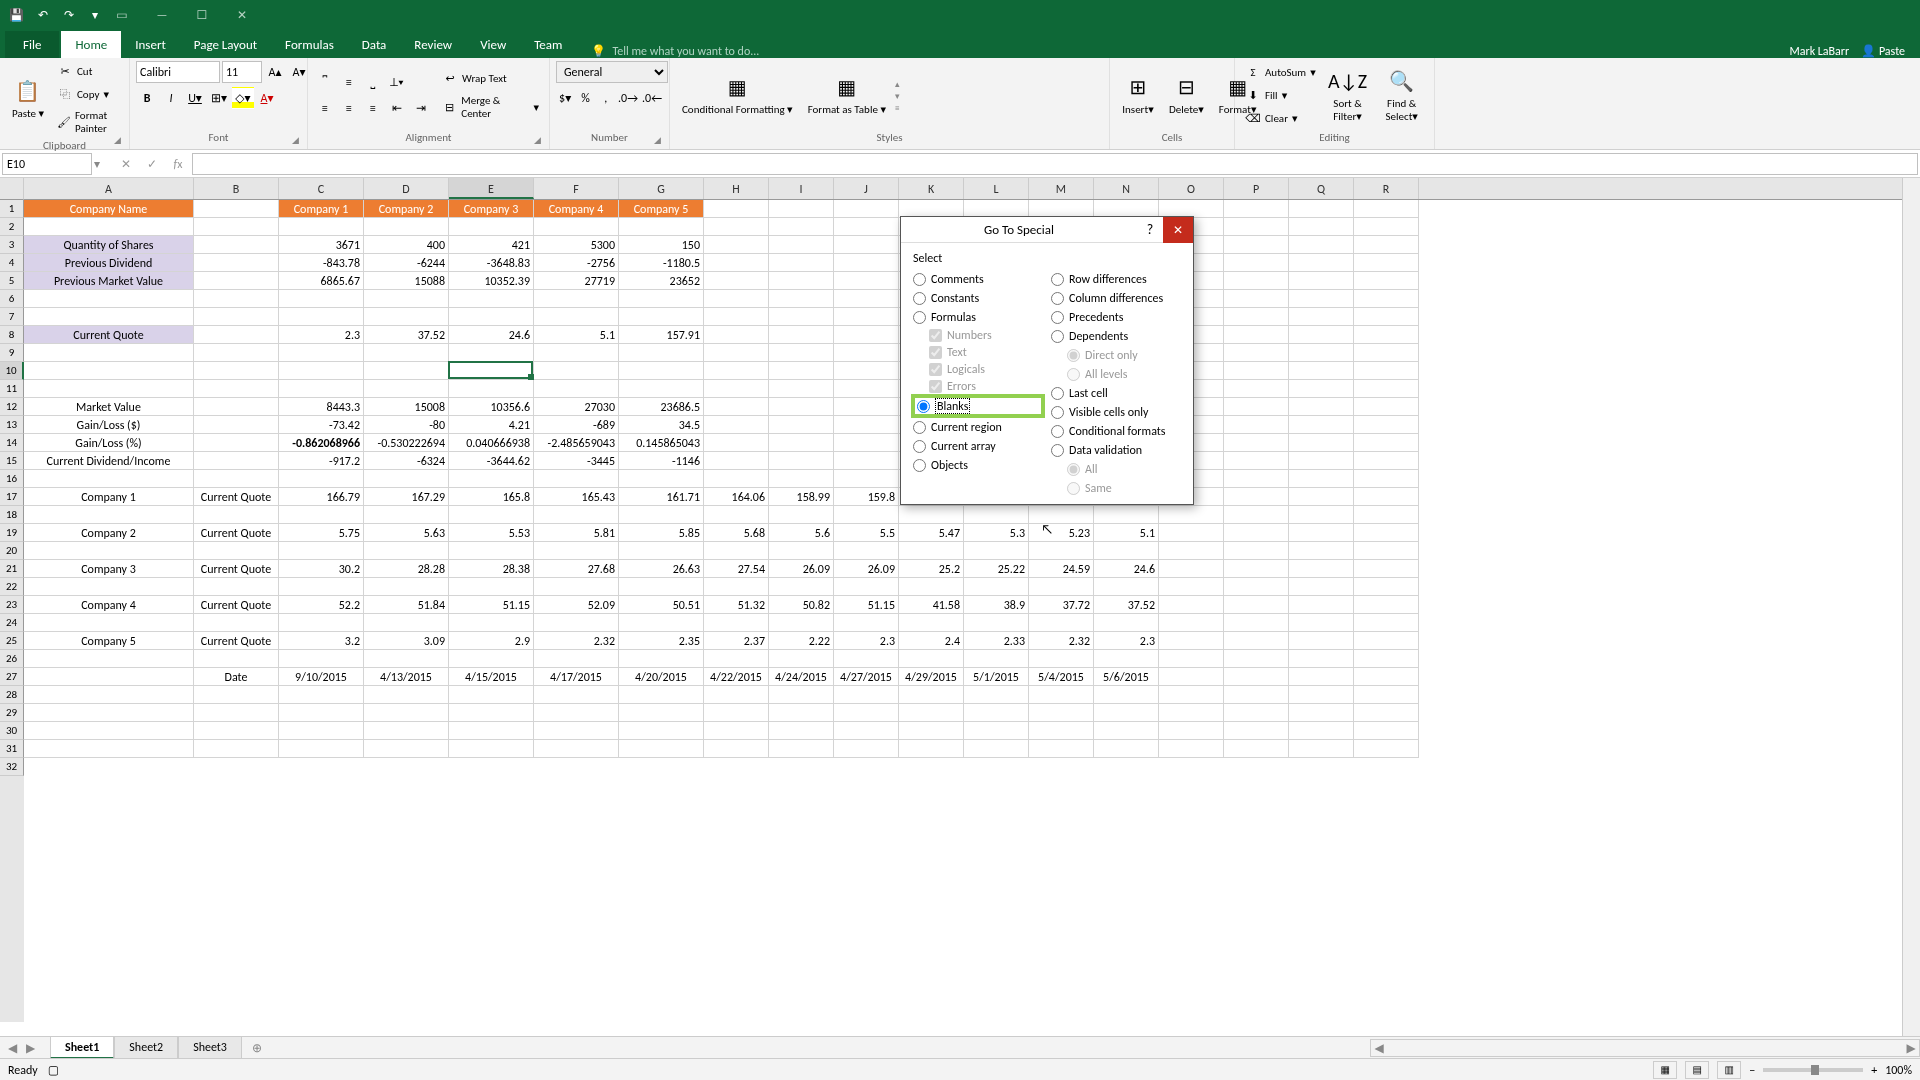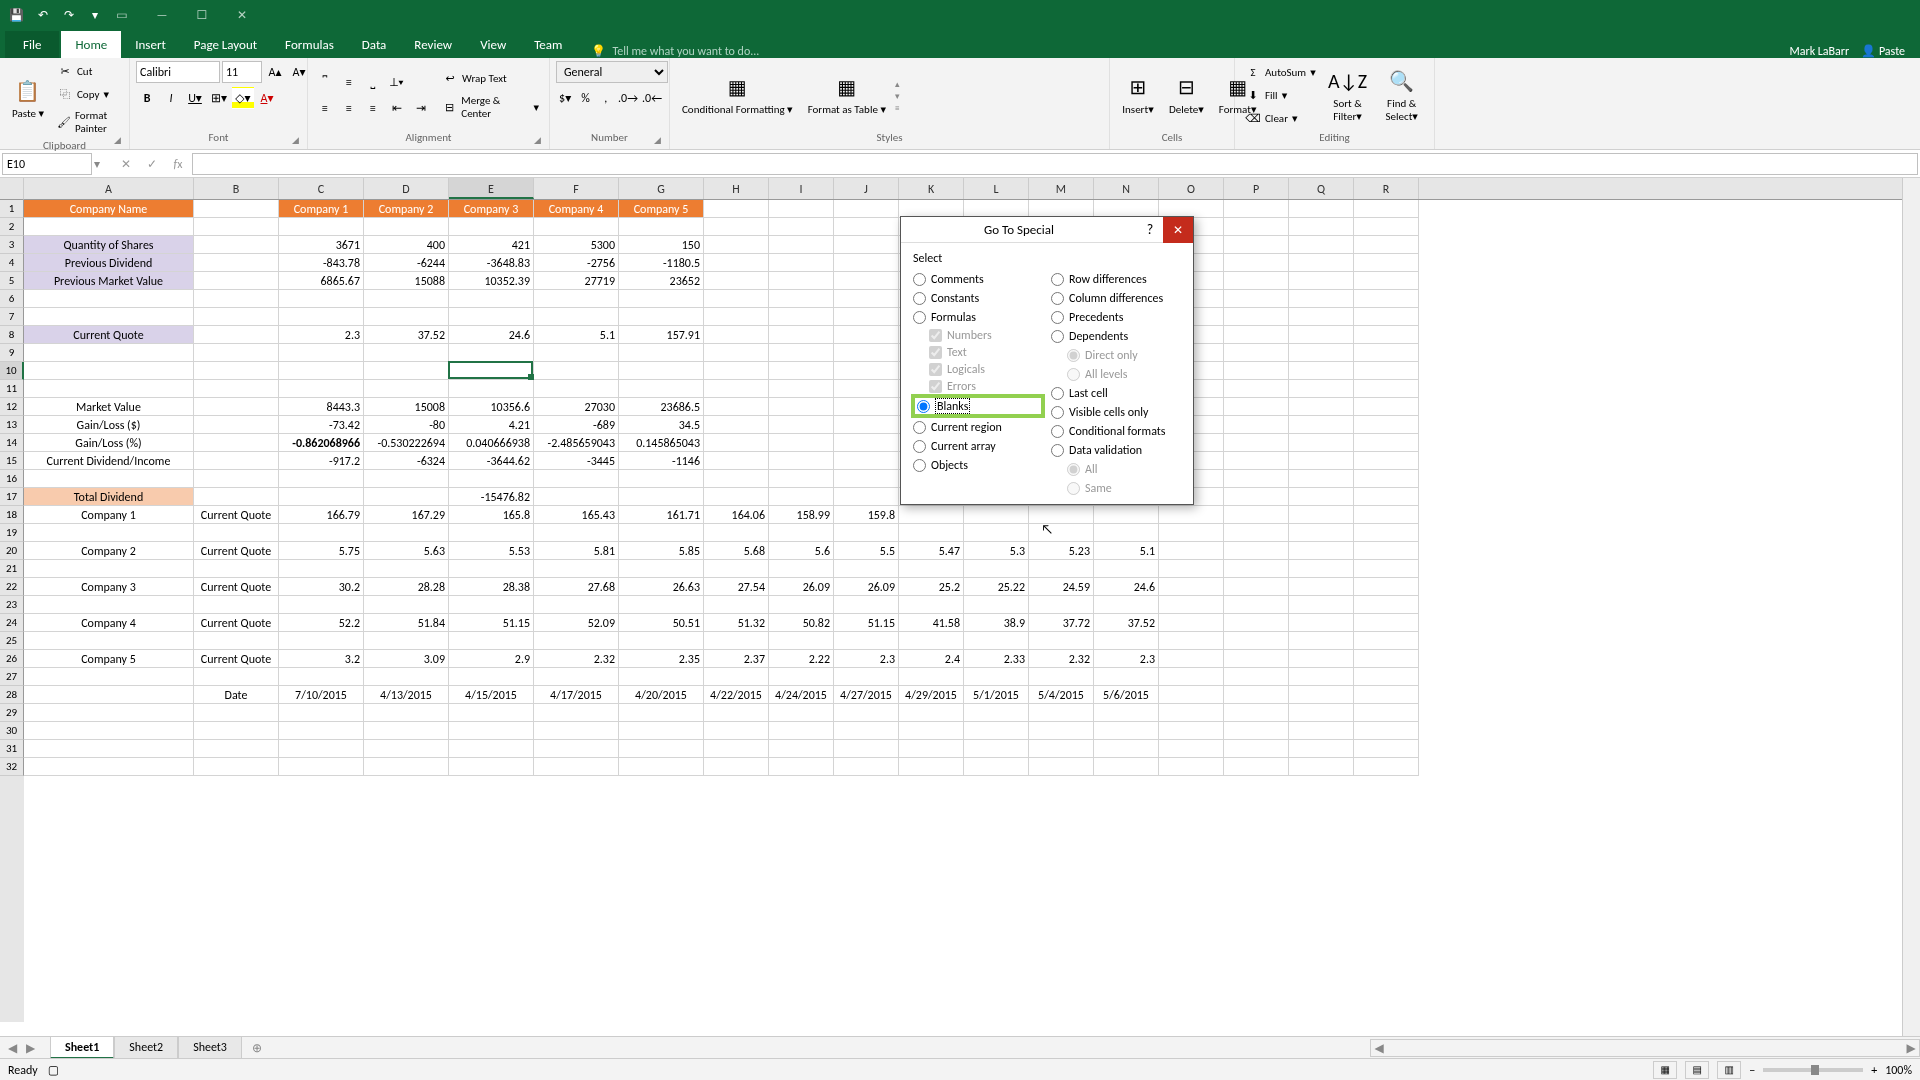--- a/index.html
+++ b/index.html
@@ -685,40 +685,20 @@
         <div class="cell" style="width: 65px;"></div>
         <div class="cell" style="width: 65px;"></div>
         <div class="cell" style="width: 65px;"></div>
         <div class="cell" style="width: 65px;"></div>
         <div class="cell" style="width: 65px;"></div>
         <div class="cell" style="width: 65px;"></div>
         <div class="cell" style="width: 65px;"></div>
         <div class="cell" style="width: 65px;"></div>
       </div>
       <div class="cell-row">
-        <div class="cell hdr-pink txt" style="width: 170px;">Total Dividend</div>
-        <div class="cell" style="width: 85px;"></div>
-        <div class="cell" style="width: 85px;"></div>
-        <div class="cell" style="width: 85px;"></div>
-        <div class="cell num" style="width: 85px;">-15476.82</div>
-        <div class="cell" style="width: 85px;"></div>
-        <div class="cell" style="width: 85px;"></div>
-        <div class="cell" style="width: 65px;"></div>
-        <div class="cell" style="width: 65px;"></div>
-        <div class="cell" style="width: 65px;"></div>
-        <div class="cell" style="width: 65px;"></div>
-        <div class="cell" style="width: 65px;"></div>
-        <div class="cell" style="width: 65px;"></div>
-        <div class="cell" style="width: 65px;"></div>
-        <div class="cell" style="width: 65px;"></div>
-        <div class="cell" style="width: 65px;"></div>
-        <div class="cell" style="width: 65px;"></div>
-        <div class="cell" style="width: 65px;"></div>
-      </div>
-      <div class="cell-row">
         <div class="cell txt" style="width: 170px;">Company 1</div>
         <div class="cell txt" style="width: 85px;">Current Quote</div>
         <div class="cell num" style="width: 85px;">166.79</div>
         <div class="cell num" style="width: 85px;">167.29</div>
         <div class="cell num" style="width: 85px;">165.8</div>
         <div class="cell num" style="width: 85px;">165.43</div>
         <div class="cell num" style="width: 85px;">161.71</div>
         <div class="cell num" style="width: 65px;">164.06</div>
         <div class="cell num" style="width: 65px;">158.99</div>
         <div class="cell num" style="width: 65px;">159.8</div>
@@ -907,21 +887,21 @@
         <div class="cell" style="width: 65px;"></div>
         <div class="cell" style="width: 65px;"></div>
         <div class="cell" style="width: 65px;"></div>
         <div class="cell" style="width: 65px;"></div>
         <div class="cell" style="width: 65px;"></div>
         <div class="cell" style="width: 65px;"></div>
       </div>
       <div class="cell-row">
         <div class="cell" style="width: 170px;"></div>
         <div class="cell txt" style="width: 85px;">Date</div>
-        <div class="cell txt" style="width: 85px;">7/10/2015</div>
+        <div class="cell txt" style="width: 85px;">9/10/2015</div>
         <div class="cell txt" style="width: 85px;">4/13/2015</div>
         <div class="cell txt" style="width: 85px;">4/15/2015</div>
         <div class="cell txt" style="width: 85px;">4/17/2015</div>
         <div class="cell txt" style="width: 85px;">4/20/2015</div>
         <div class="cell txt" style="width: 65px;">4/22/2015</div>
         <div class="cell txt" style="width: 65px;">4/24/2015</div>
         <div class="cell txt" style="width: 65px;">4/27/2015</div>
         <div class="cell txt" style="width: 65px;">4/29/2015</div>
         <div class="cell txt" style="width: 65px;">5/1/2015</div>
         <div class="cell txt" style="width: 65px;">5/4/2015</div>

